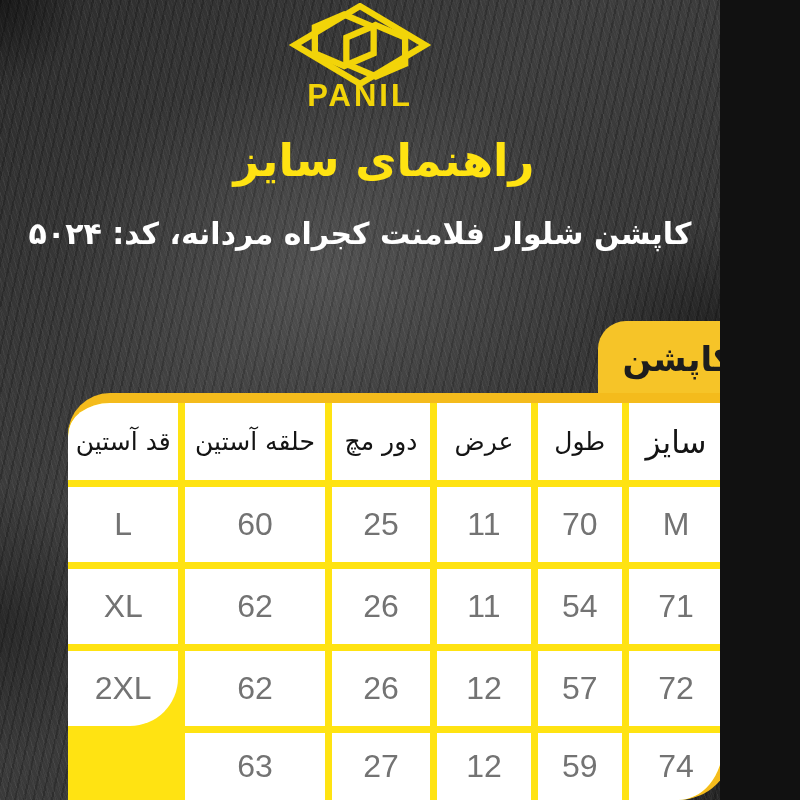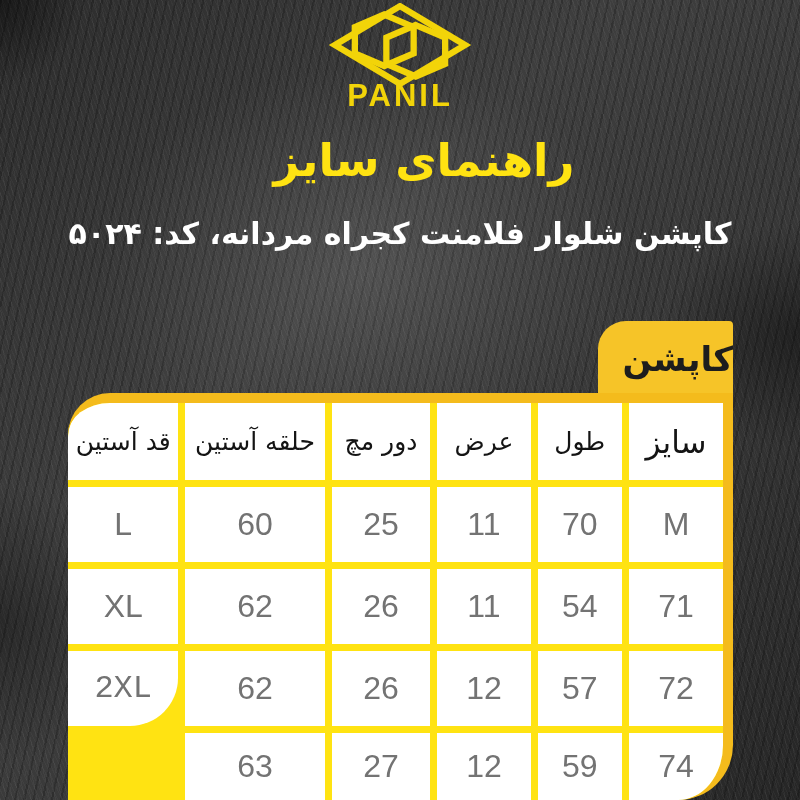--- a/index.html
+++ b/index.html
@@ -1,17 +1,17 @@
 <!DOCTYPE html>
 <html lang="fa"><head>
 <meta charset="utf-8">
 <style>
   html,body{margin:0;padding:0;background:#111;}
   .canvas{
-    position:relative;width:800px;height:800px;overflow:hidden;
+    position:relative;width:720px;height:800px;overflow:hidden;
     background:
       radial-gradient(ellipse 120px 120px at 0% 0%, rgba(0,0,0,.45), transparent 70%),
       radial-gradient(ellipse 200px 160px at 100% 42%, rgba(0,0,0,.38), transparent 70%),
       radial-gradient(ellipse 160px 200px at 0% 78%, rgba(0,0,0,.35), transparent 70%),
       radial-gradient(ellipse 420px 320px at 46% 34%, rgba(255,255,255,.10), transparent 65%),
       repeating-linear-gradient(78deg, rgba(255,255,255,.045) 0 1px, transparent 1px 6px),
       repeating-linear-gradient(102deg, rgba(0,0,0,.20) 0 2px, transparent 2px 9px),
       repeating-linear-gradient(65deg, rgba(255,255,255,.03) 0 1px, transparent 1px 4px),
       linear-gradient(135deg,#2c2c2c 0%,#3e3e3e 38%,#363636 66%,#262626 100%);
     font-family:"DejaVu Sans",sans-serif;
@@ -46,21 +46,21 @@
     grid-template-rows:77px 75px 75px 75px 1fr;
   }
   .cell{
     background:#fff;display:flex;align-items:center;justify-content:center;
     color:#737373;font-size:32px;font-family:"Liberation Sans",sans-serif;
   }
   .cell.fa{font-family:"DejaVu Sans",sans-serif;}
   .hcell{font-weight:normal;font-size:25px;color:#141414;}
   .hcell.size-col{font-size:31px;}
   .corner-tl{border-top-left-radius:34px;}
-  .corner-br{border-bottom-right-radius:48px;font-family:Liberation Mono, monospace;}
+  .corner-br{border-bottom-right-radius:48px;}
 </style>
 </head>
 <body>
 
 <div class="canvas">
 
   <div class="center-x logo">
     <svg width="148" height="84" viewBox="0 0 130 80" fill="none">
       <g stroke="#F2D409" stroke-width="6" stroke-linejoin="miter">
         <path d="M65 3 L127 40 L65 77 L3 40 Z"></path>

